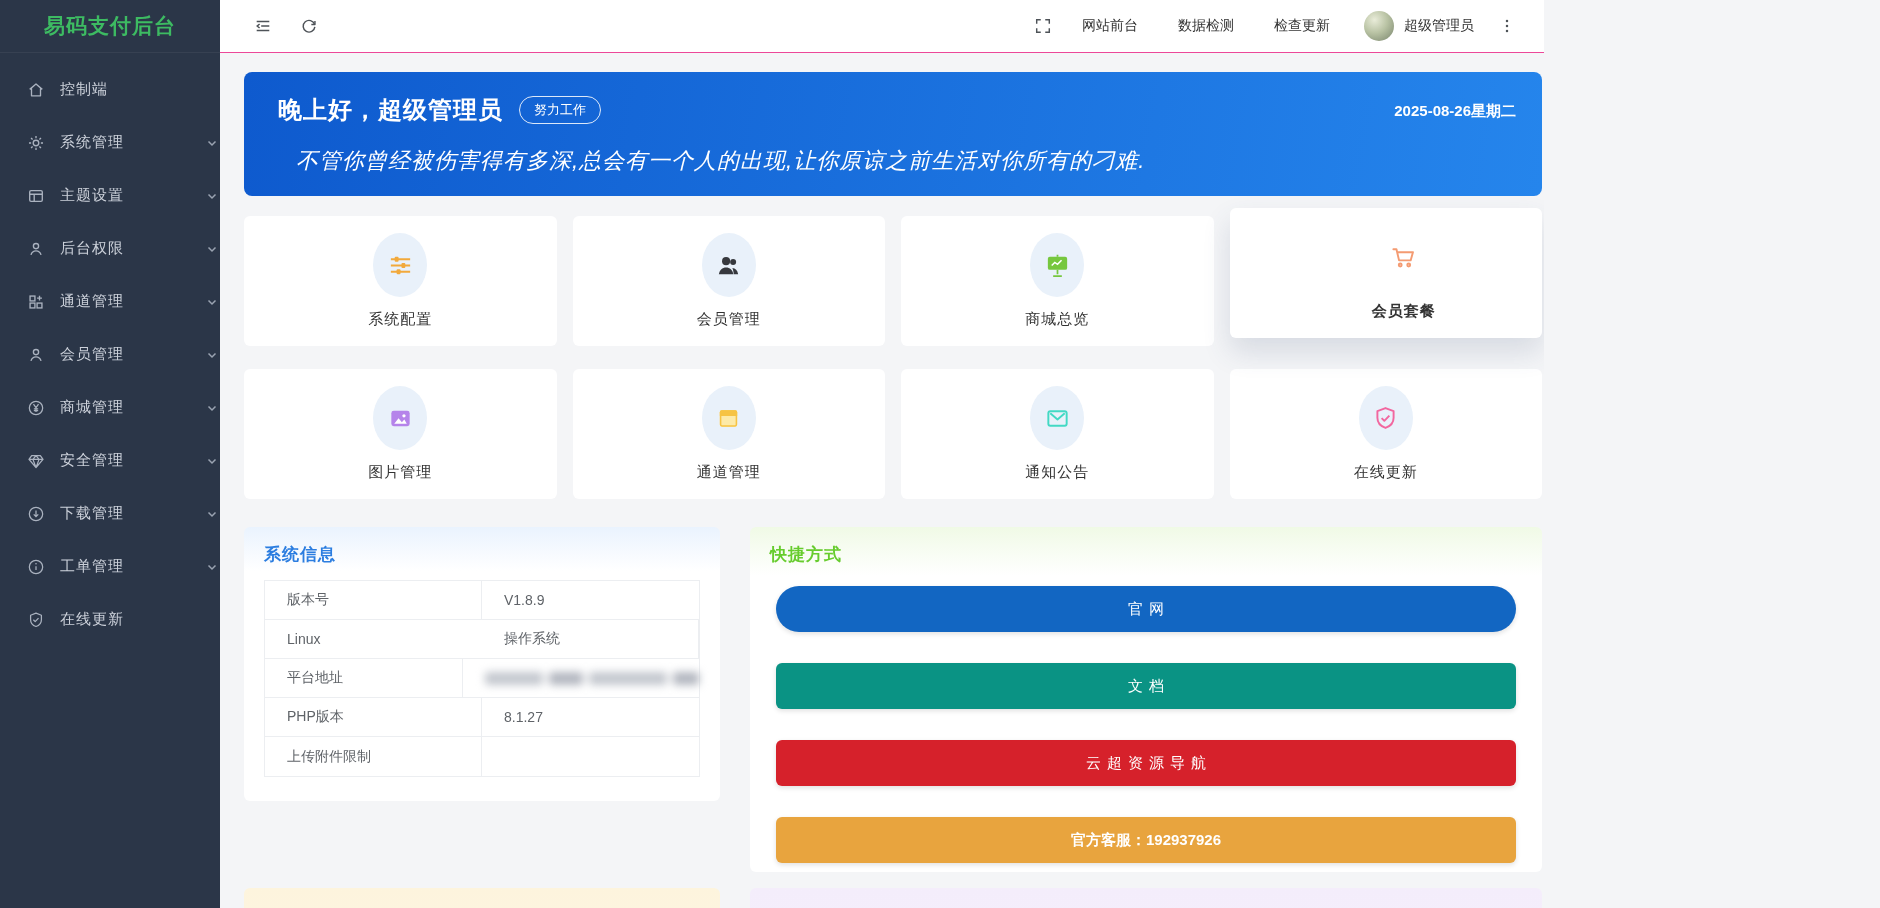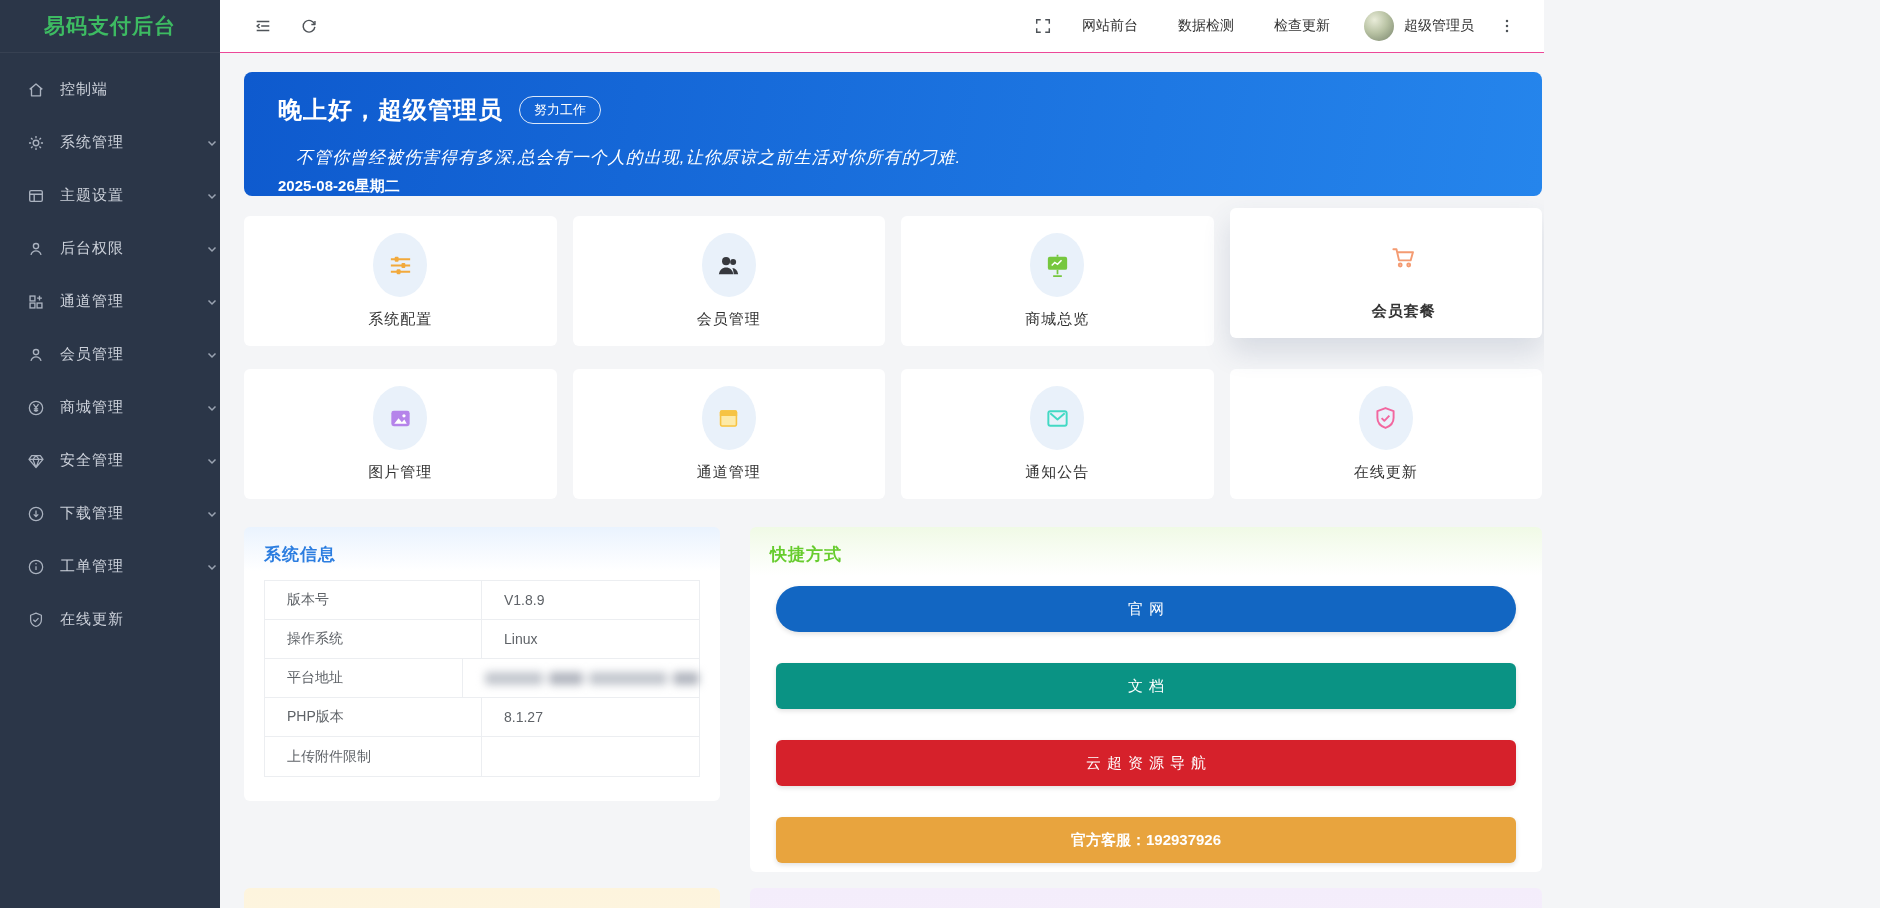--- a/index.html
+++ b/index.html
@@ -32,26 +32,26 @@
   .tb-user { display:flex; align-items:center; cursor:pointer; margin-left:14px; }
   .avatar { width:30px; height:30px; border-radius:50%;
             background:radial-gradient(circle at 35% 30%, #e9ecd9 0%, #b9c3a4 45%, #77836b 100%); }
   .tb-username { font-size:14px; color:#333; margin-left:10px; }
   .tb-dots { margin-left:14px; }
 
   .content { flex:1; padding:19px 2px 0 24px; overflow:hidden; }
 
   
   .banner { height:124px; border-radius:8px; background:linear-gradient(100deg,#0e5ace 0%,#2585ec 100%);
-            color:#fff; display:flex; justify-content:space-between; padding:22px 26px 0 34px; margin-bottom:20px;flex-direction:column; }
+            color:#fff; display:flex; justify-content:space-between; padding:22px 26px 0 34px; margin-bottom:20px; }
   .banner-greet-row { display:flex; align-items:center; }
   .banner-greeting { font-size:24px; font-weight:bold; letter-spacing:1px; }
   .banner-badge { margin-left:16px; font-size:13px; border:1px solid rgba(255,255,255,.85);
                   border-radius:999px; padding:4px 14px; }
-  .banner-quote { margin:20px 0 0 18px; font-size:17px; font-style:italic; font-weight:500; letter-spacing:1px; }
+  .banner-quote { margin:20px 0 0 18px; font-size:22px; font-style:italic; font-weight:500; letter-spacing:1px; }
   .banner-date { font-size:15px; font-weight:bold; margin-top:8px; white-space:nowrap; }
 
   
   .cards { display:grid; grid-template-columns:repeat(4,1fr); gap:23px 16px; margin-bottom:28px; }
   .card { background:#fff; border-radius:6px; height:130px; display:flex; flex-direction:column;
           align-items:center; justify-content:center; cursor:pointer; }
   .card-icon-wrap { width:54px; height:64px; border-radius:50%; background:#e9f1fa;
                     display:flex; align-items:center; justify-content:center; margin-bottom:13px; }
   .card svg { width:27px; height:27px; }
   .card-label { font-size:15px; color:#333; letter-spacing:1px; }
@@ -401,22 +401,22 @@
       <section class="panels">
 
         <div class="panel panel-sysinfo">
           <div class="panel-heading">系统信息</div>
           <div class="info-table">
             <div class="info-row">
               <div class="info-cell info-label">版本号</div>
               <div class="info-cell info-value">V1.8.9</div>
             </div>
             <div class="info-row">
+              <div class="info-cell info-value">Linux</div>
               <div class="info-cell info-label">操作系统</div>
-              <div class="info-cell info-value">Linux</div>
             </div>
             <div class="info-row">
               <div class="info-cell info-label">平台地址</div>
               <div class="info-cell info-value">
                 <span class="mask-blob">
                     <i></i>
                     <i></i>
                     <i></i>
                     <i></i>
                   </span>

